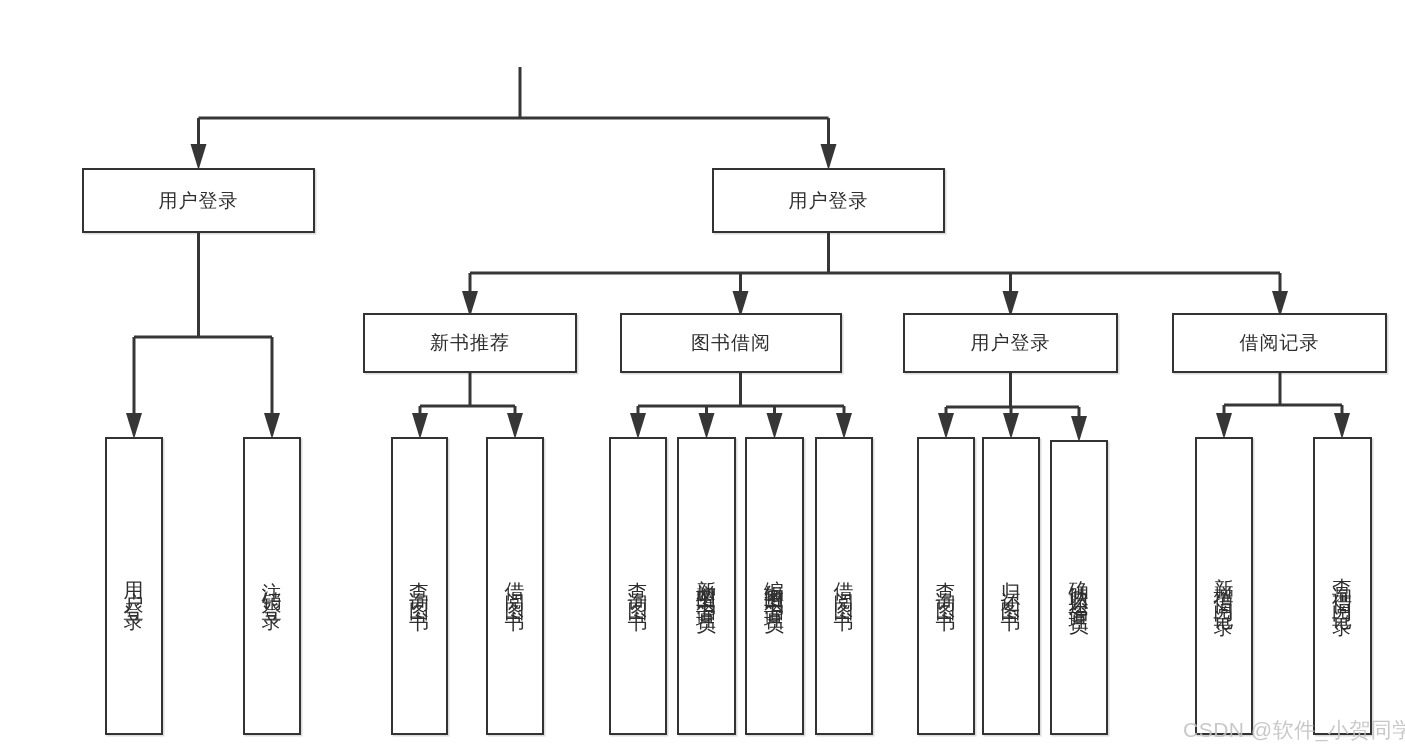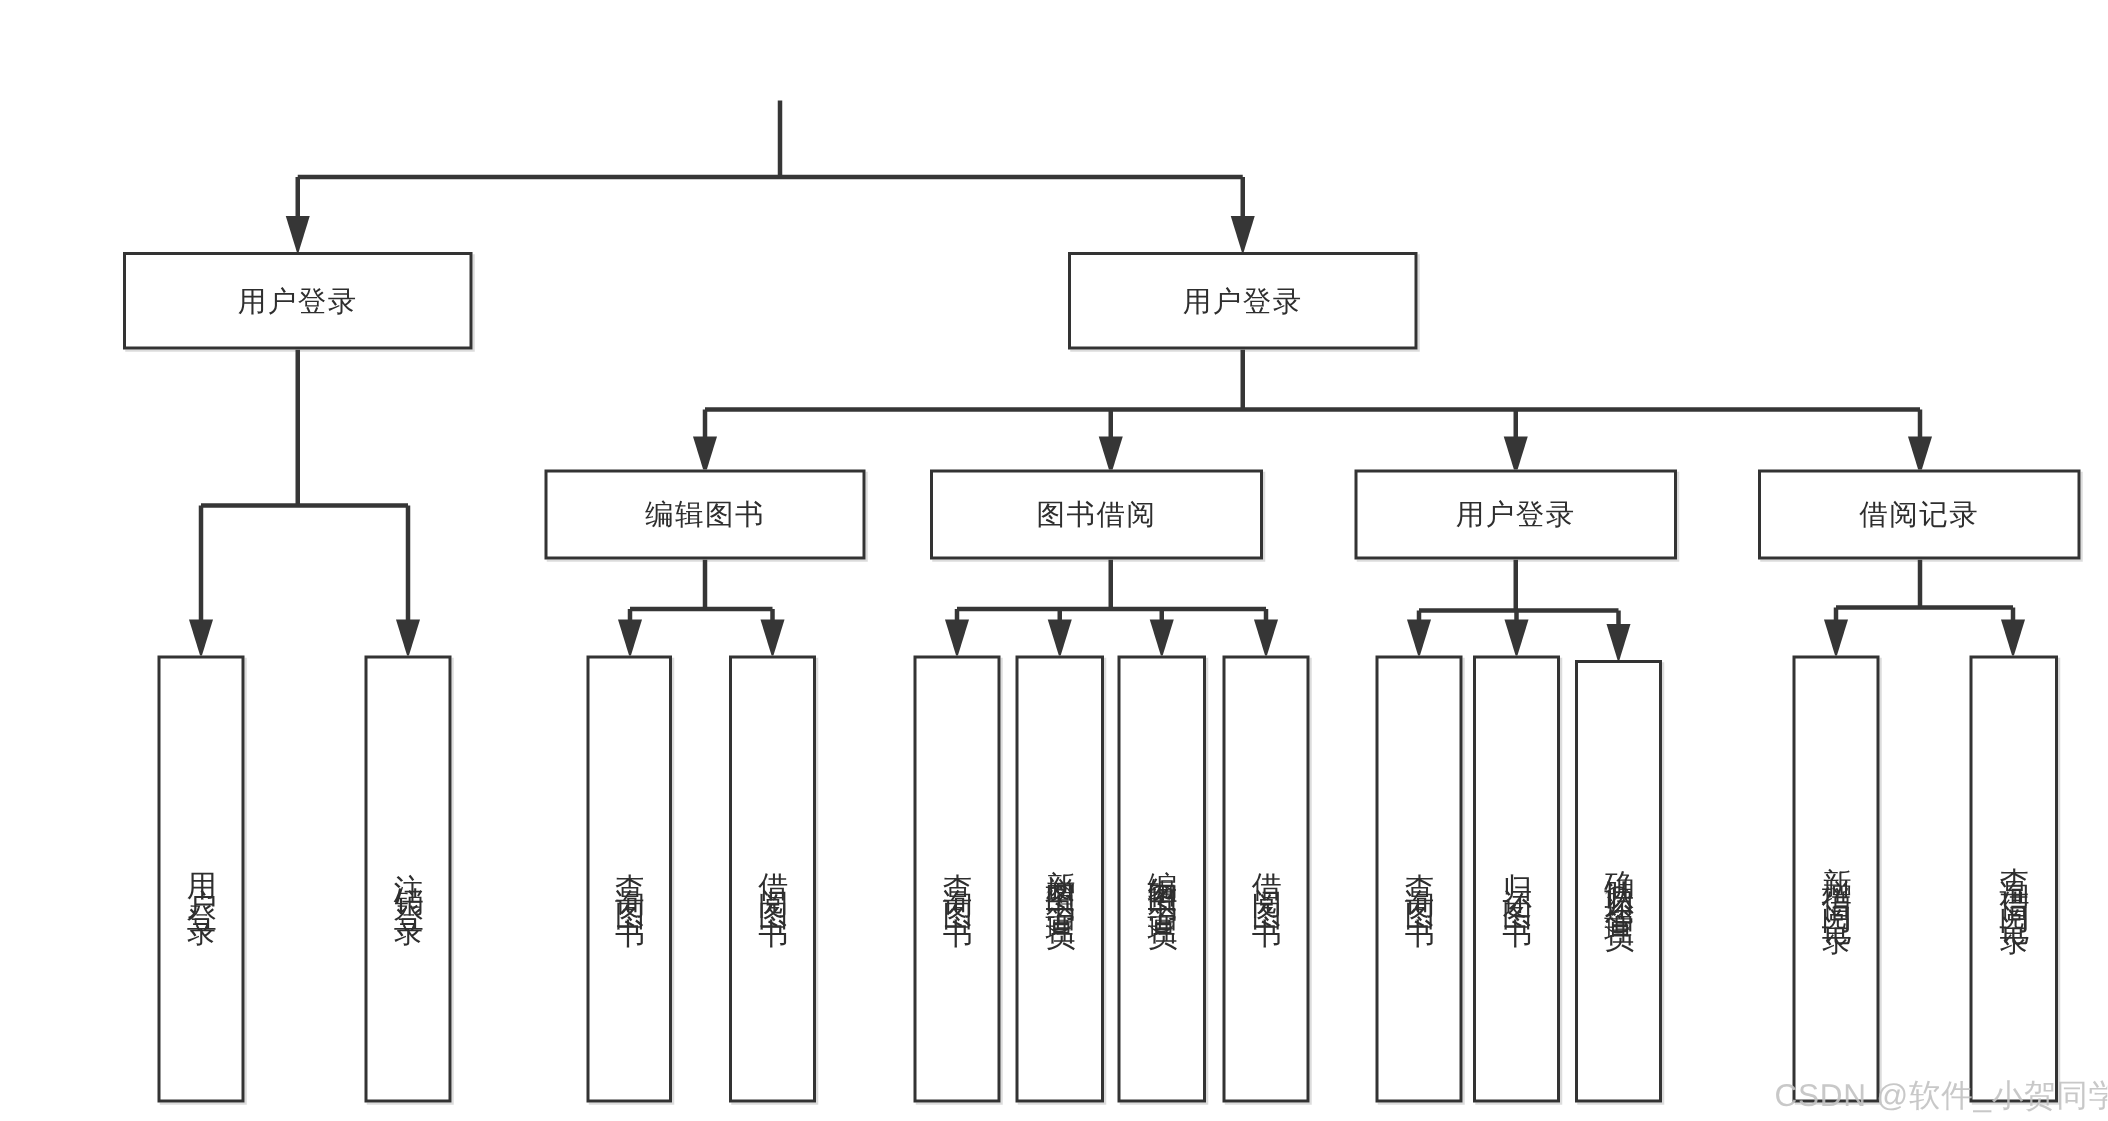--- a/index.html
+++ b/index.html
@@ -162,21 +162,21 @@
       <path class="cline" d="M1342 405 V418"></path>
       <polygon class="ahead" points="1216,413 1232,413 1224,439"></polygon>
       <polygon class="ahead" points="1334,413 1350,413 1342,439"></polygon>
     </g>
   </svg>
 
 
   <div class="box h" id="user-login">用户登录</div>
   <div class="box h" id="book-mgmt">用户登录</div>
 
-  <div class="box h" id="new-book-rec">编辑图书</div>
+  <div class="box h" id="new-book-rec">新书推荐</div>
   <div class="box h" id="book-borrow">图书借阅</div>
   <div class="box h" id="cur-borrow">用户登录</div>
   <div class="box h" id="borrow-rec">借阅记录</div>
 
   <div class="box v" id="lf-user-login">用户登录</div>
   <div class="box v" id="lf-logout">注销登录</div>
 
   <div class="box v" id="lf-rec-query">查询图书</div>
   <div class="box v" id="lf-rec-borrow">借阅图书</div>
 

